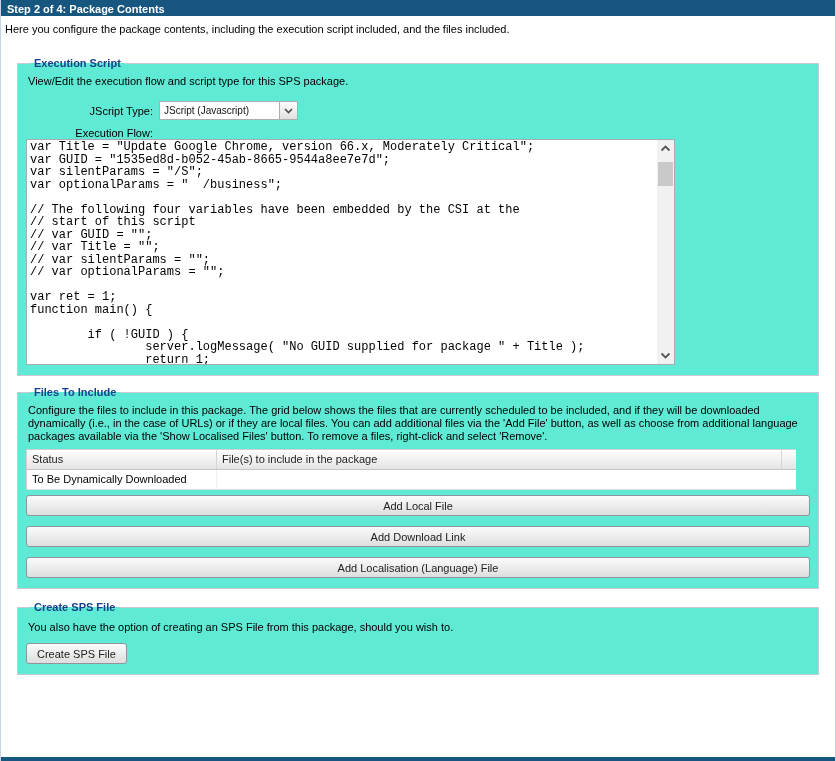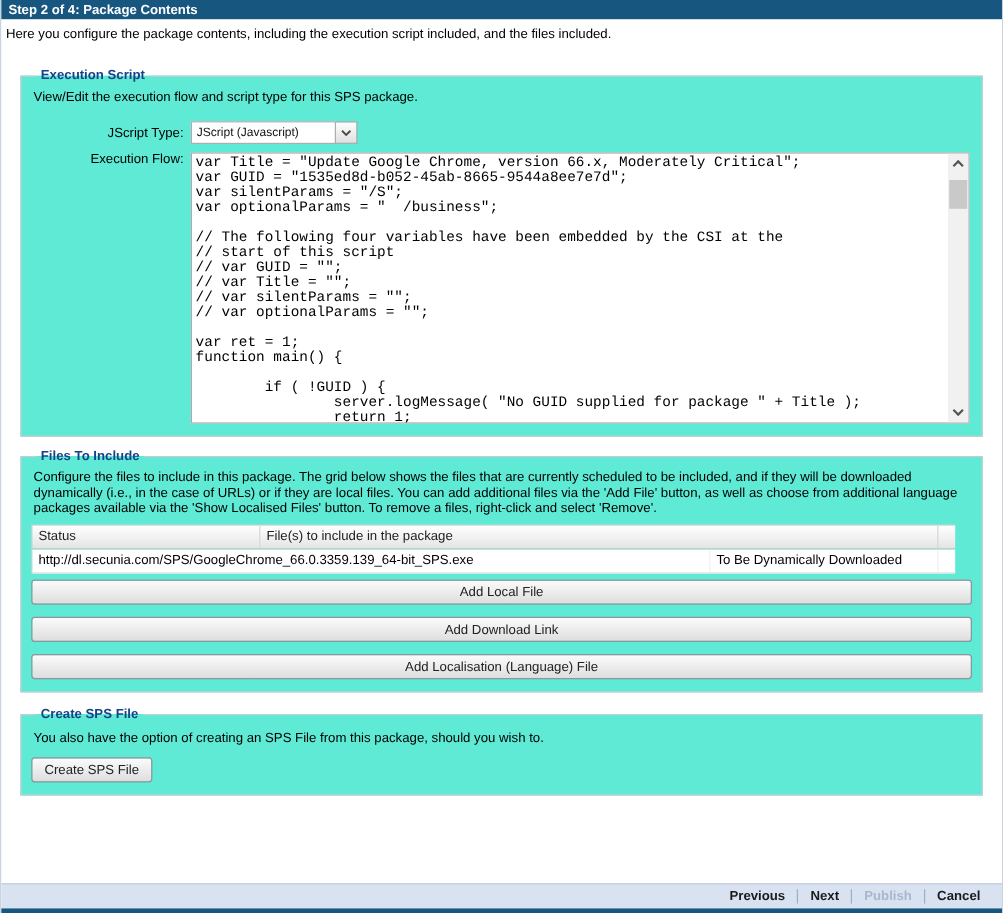--- a/index.html
+++ b/index.html
@@ -29,21 +29,21 @@
     color:#15428B; font-weight:bold; font-size:11px;
     padding:0 4px; margin-left:4px;
   }
   .fs-exec { margin-top:22px; }
   .fs-files { margin-top:10px; }
   .fs-sps { margin-top:12px; }
 
   .desc { margin:4px 0 0 2px; line-height:13px; color:#000; }
 
   .form-row { display:flex; margin-top:13px; align-items:center; }
-  .form-row.top { align-items:flex-start; margin-top:7px; }
+  .form-row.top { align-items:flex-start; margin-top:7px;flex-direction:column; }
   .form-label { width:133px; text-align:right; padding-right:6px; flex:0 0 auto; color:#000; }
 
   
   .combo { display:flex; height:19px; }
   .combo-text {
     width:121px; height:19px; border:1px solid #ABADB3; background:#fff;
     line-height:17px; padding:0 4px; font-size:10px;
   }
   .combo-trigger {
     width:18px; height:19px; border:1px solid #ABADB3; border-left:none;
@@ -166,45 +166,35 @@
     <legend>Files To Include</legend>
     <div class="desc">Configure the files to include in this package. The grid below shows the files that are currently scheduled to be included, and if they will be downloaded dynamically (i.e., in the case of URLs) or if they are local files. You can add additional files via the 'Add File' button, as well as choose from additional language packages available via the 'Show Localised Files' button. To remove a files, right-click and select 'Remove'.</div>
 
     <div class="grid">
       <div class="grid-header">
         <div class="cell col-status">Status</div>
         <div class="cell col-file">File(s) to include in the package</div>
         <div class="cell col-fill"></div>
       </div>
       <div class="grid-row">
-        <div class="cell col-file">http://dl.secunia.com/SPS/GoogleChrome_66.0.3359.139_64-bit_SPS.exe</div>
         <div class="cell col-status">To Be Dynamically Downloaded</div>
         <div class="cell col-fill"></div>
       </div>
     </div>
 
     <div class="btn-row">
       <button class="ui-btn">Add Local File</button>
       <button class="ui-btn">Add Download Link</button>
       <button class="ui-btn">Add Localisation (Language) File</button>
     </div>
   </fieldset>
 
   <fieldset class="fs-sps">
     <legend>Create SPS File</legend>
     <div class="desc">You also have the option of creating an SPS File from this package, should you wish to.</div>
     <button class="ui-btn">Create SPS File</button>
   </fieldset>
 
   <div class="spacer"></div>
 
-  <div class="footer">
-    <span class="fbtn">Previous</span>
-    <span class="fsep"></span>
-    <span class="fbtn">Next</span>
-    <span class="fsep"></span>
-    <span class="fbtn disabled">Publish</span>
-    <span class="fsep"></span>
-    <span class="fbtn">Cancel</span>
-  </div>
   <div class="bottomstrip"></div>
 
 </div>
 
 </body></html>

